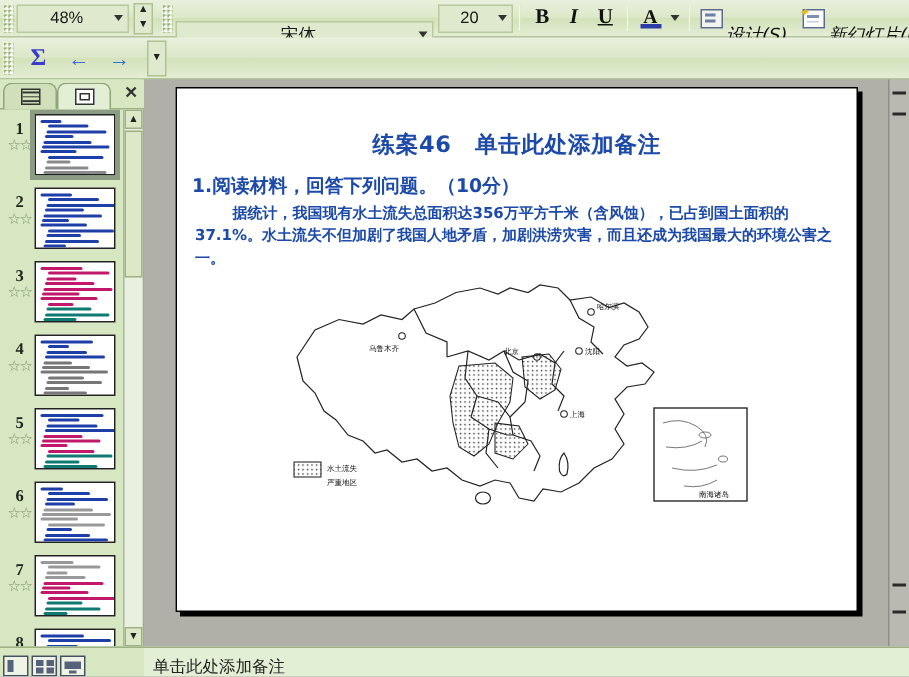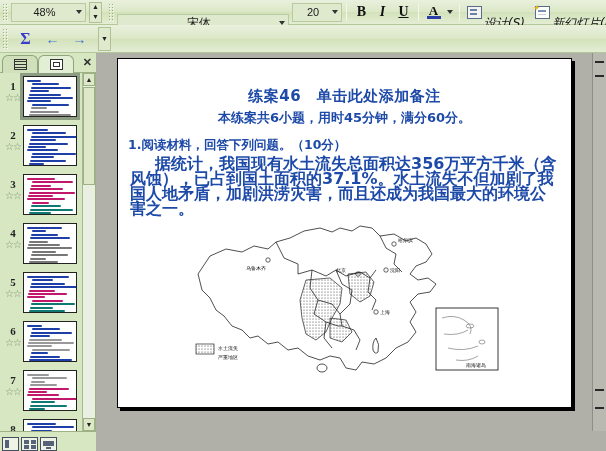--- a/index.html
+++ b/index.html
@@ -170,21 +170,21 @@
     text-align: center; color: #1d4aa8; font-weight: bold;
     font-family: "DejaVu Sans", sans-serif; font-size: 13px;
     margin-top: 3px;
   }
   #q-head {
     color: #1d4aa8; font-weight: bold; font-family: "DejaVu Sans", sans-serif;
     font-size: 12.5px; margin: 10px 0 0 10px;
   }
   #q-body {
     color: #1d4aa8; font-weight: bold; font-family: "DejaVu Sans", sans-serif;
-    font-size: 16px; margin: 2px 12px 2px 12px; text-indent: 25px; line-height: 15px;
+    font-size: 10px; margin: 2px 12px 2px 12px; text-indent: 25px; line-height: 15px;
   }
   #map-wrap { position: relative; margin-top: 6px; height: 165px; }
   #map-svg { position: absolute; left: 62px; top: 0; }
   .map-label { font-family:"DejaVu Sans", sans-serif; font-size:5px; fill:#111; }
 
   
   #right-scroll {
     position: absolute; right: 0; top: 53px; width: 14px; bottom: 20px;
     background: #b9b9b1; border-left: 1px solid #8e8e86;
   }
@@ -462,21 +462,20 @@
       <div class="sb-btn up">▲</div>
       <div id="panel-thumbpos"></div>
       <div class="sb-btn down">▼</div>
     </div>
   </div>
 
   <div id="workspace">
     <div id="slide-shadow"></div>
     <div id="slide">
       <div id="slide-title">练案46　单击此处添加备注</div>
-      <div id="slide-subtitle">本练案共6小题，用时45分钟，满分60分。</div>
       <div id="q-head">1.阅读材料，回答下列问题。（10分）</div>
       <div id="q-body">据统计，我国现有水土流失总面积达356万平方千米（含风蚀），已占到国土面积的37.1%。水土流失不但加剧了我国人地矛盾，加剧洪涝灾害，而且还成为我国最大的环境公害之一。</div>
 
       <div id="map-wrap">
         <svg id="map-svg" width="330" height="160" viewBox="0 0 330 160">
           <g fill="none" stroke="#222" stroke-width="0.8">
 
             <path d="M18,52 L30,34 L46,27 L62,30 L74,24 L88,27 L96,20 L110,16 L124,9
                      L140,6 L152,10 L160,6 L172,9 L180,4 L192,6 L200,14 L214,12
                      L226,19 L236,16 L246,22 L252,32 L246,40 L236,44 L230,52
@@ -553,14 +552,17 @@
     <div class="rsb-mark" style="bottom:40px"></div>
     <div class="rsb-mark" style="bottom:22px"></div>
   </div>
 
   <div id="view-bar">
     <div class="vbtn vb-normal"></div>
     <div class="vbtn vb-sorter"></div>
     <div class="vbtn vb-show"></div>
   </div>
 
+  <div id="notes-bar">
+    <span>单击此处添加备注</span>
+  </div>
 
 </div>
 
 </body></html>

